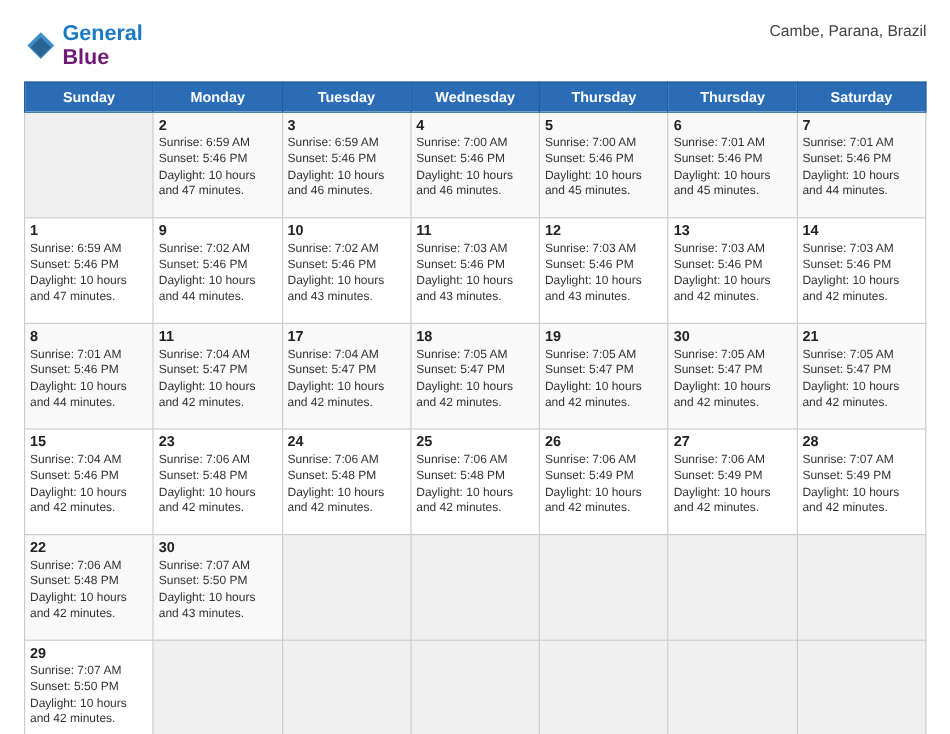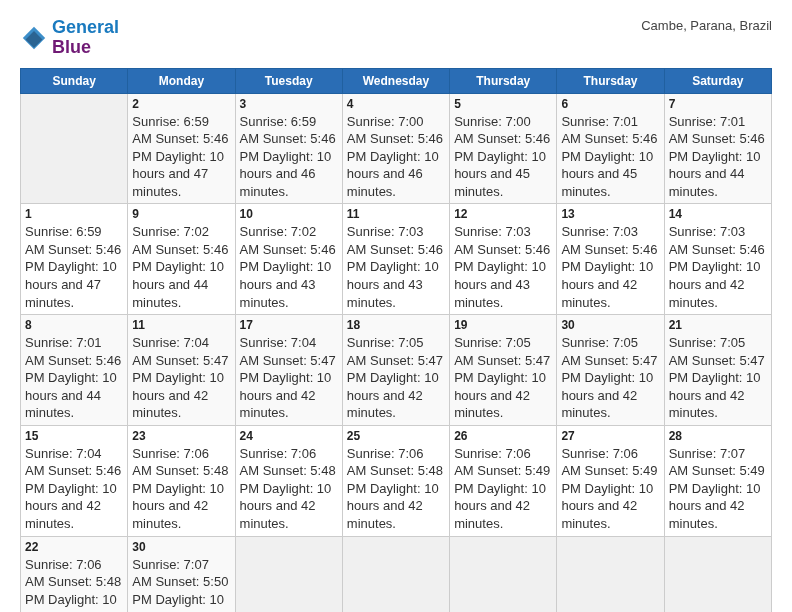--- a/index.html
+++ b/index.html
@@ -86,21 +86,21 @@
       background: #fff;
     }
     .day-num {
       font-size: 12px;
       font-weight: bold;
       color: #222;
       display: block;
       margin-bottom: 2px;
     }
     .cell-text {
-      font-size: 13px;
+      font-size: 10px;
       line-height: 1.35;
       color: #333;
     }
     .empty-cell {
       background: #f0f0f0 !important;
     }
     table {
       width: 100%;
       border-collapse: collapse;
     }

